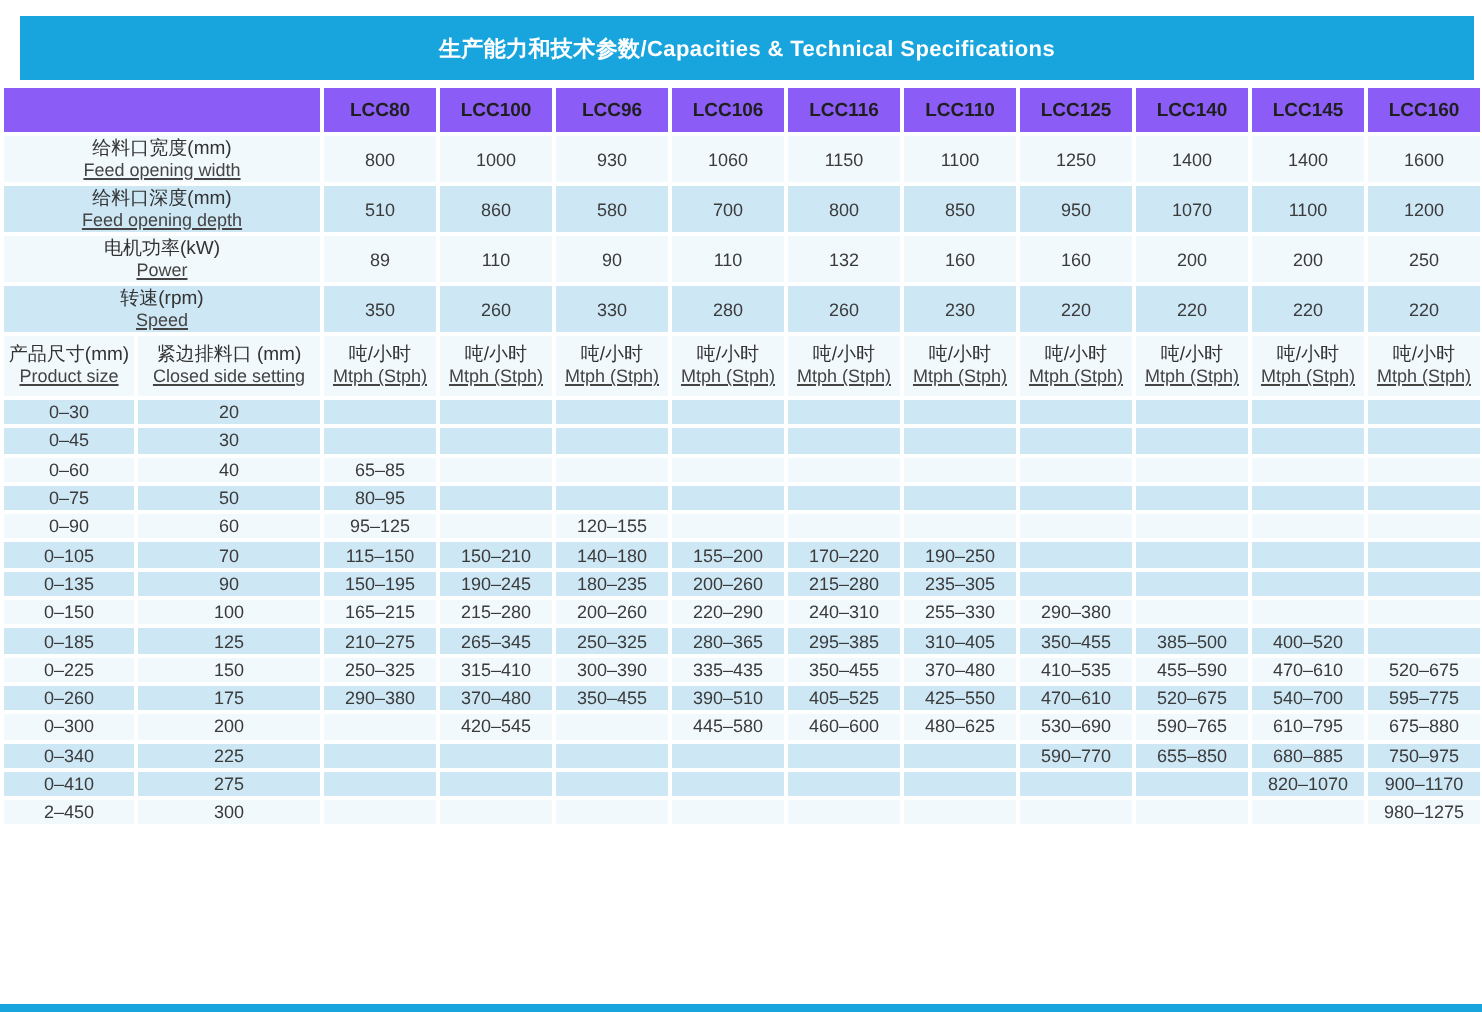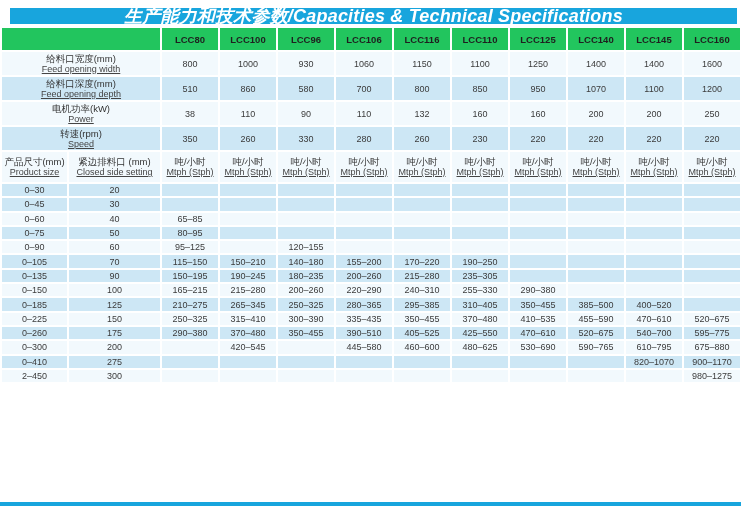--- a/index.html
+++ b/index.html
@@ -1,33 +1,32 @@
 <!DOCTYPE html>
 <html><head>
 <meta charset="utf-8">
 <style>
   html,body{margin:0;padding:0;}
   .page{
     width:741px;height:506px;background:#ffffff;position:relative;
     font-family:"Liberation Sans","DejaVu Sans",sans-serif;overflow:hidden;
   }
   .title-bar{
-    margin:8px 4px 0 10px;height:16px;background:#18a5dd;color:#ffffff;
-    font-weight:bold;font-size:18px;display:flex;align-items:center;justify-content:center;
+    margin:8px 4px 0 10px;height:32px;background:#18a5dd;color:#ffffff;
+    font-weight:bold;font-size:11px;display:flex;align-items:center;justify-content:center;
     letter-spacing:.2px;
-    font-style:italic;
   }
   table.spec{
     border-collapse:collapse;table-layout:fixed;width:741px;margin-top:2px;
   }
   table.spec td{
     border:2px solid #ffffff;text-align:center;vertical-align:middle;
     font-size:9px;color:#3b3b3b;padding:0;white-space:nowrap;overflow:hidden;
   }
-  tr.model-row td{height:22px;background:#22c55e;font-weight:bold;color:#1f1f1f;font-size:9.5px;}
+  tr.model-row td{height:22px;background:#8b5cf6;font-weight:bold;color:#1f1f1f;font-size:9.5px;}
   tr.spec-row td{height:23px;margin-top:44px;}
   tr.cap-head td{height:30px;margin-left:33px;}
   tr.data-row td{height:12.3px;}
   .r-blue td{background:#cde7f5;}
   .r-white td{background:#f2f9fd;}
   td .l1{line-height:11px;font-size:9.5px;color:#333;}
   td .l2{line-height:11px;font-size:9px;color:#444;text-decoration:underline;}
   .bottom-strip{position:absolute;left:0;bottom:0;width:741px;height:4px;background:#18a5dd;}
 </style>
 </head>
@@ -95,21 +94,21 @@
           <td>950</td>
           <td>1070</td>
           <td>1100</td>
           <td>1200</td>
         </tr>
         <tr class="spec-row r-white">
           <td colspan="2">
             <div class="l1">电机功率(kW)</div>
             <div class="l2">Power</div>
           </td>
-          <td>38</td>
+          <td>89</td>
           <td>110</td>
           <td>90</td>
           <td>110</td>
           <td>132</td>
           <td>160</td>
           <td>160</td>
           <td>200</td>
           <td>200</td>
           <td>250</td>
         </tr>
@@ -341,20 +340,34 @@
           <td></td>
           <td>445–580</td>
           <td>460–600</td>
           <td>480–625</td>
           <td>530–690</td>
           <td>590–765</td>
           <td>610–795</td>
           <td>675–880</td>
         </tr>
         <tr class="data-row r-blue">
+          <td>0–340</td>
+          <td>225</td>
+          <td></td>
+          <td></td>
+          <td></td>
+          <td></td>
+          <td></td>
+          <td></td>
+          <td>590–770</td>
+          <td>655–850</td>
+          <td>680–885</td>
+          <td>750–975</td>
+        </tr>
+        <tr class="data-row r-blue">
           <td>0–410</td>
           <td>275</td>
           <td></td>
           <td></td>
           <td></td>
           <td></td>
           <td></td>
           <td></td>
           <td></td>
           <td></td>

